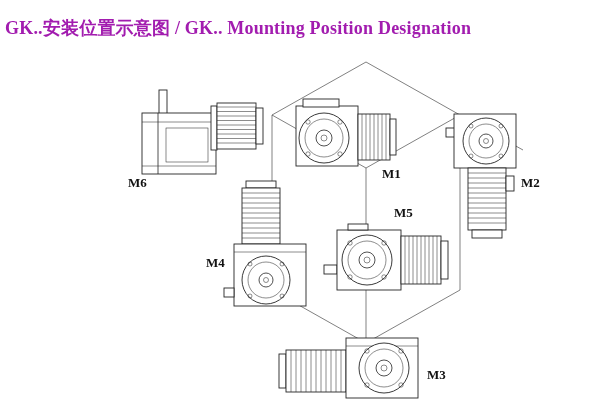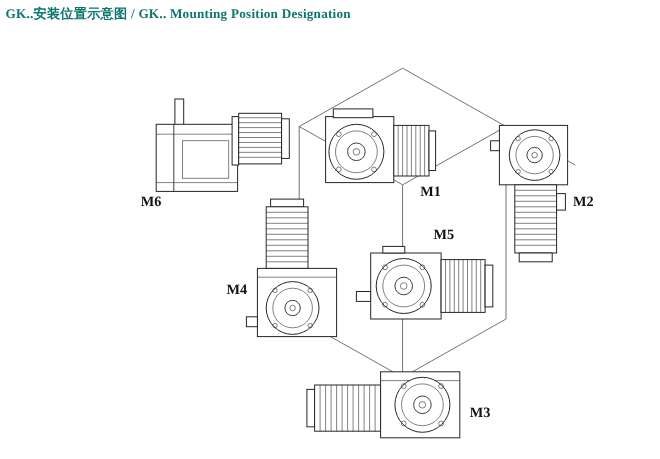--- a/index.html
+++ b/index.html
@@ -1,20 +1,20 @@
 <!DOCTYPE html>
 <html><head>
 <meta charset="utf-8">
 <style>
   * { margin:0; padding:0; box-sizing:border-box; }
   html,body { width:600px; height:417px; background:#ffffff; overflow:hidden;
               font-family:"Liberation Serif", serif; }
   .canvas { position:relative; width:600px; height:417px; background:#ffffff; }
-  .title  { position:absolute; left:5px; top:4px; font-size:12px; font-weight:bold;
-            color:#0f766e; letter-spacing:.2px; white-space:nowrap; }
+  .title  { position:absolute; left:5px; top:16px; font-size:18px; font-weight:bold;
+            color:#a21caf; letter-spacing:.2px; white-space:nowrap; }
   svg { position:absolute; left:0; top:0; }
   .cube { fill:none; stroke:#4a4a4a; stroke-width:.7; }
   .body { fill:#ffffff; stroke:#242424; stroke-width:.9; }
   .ln   { fill:none; stroke:#242424; stroke-width:.8; }
   .thin { fill:none; stroke:#2e2e2e; stroke-width:.55; }
   .lbl  { font-family:"Liberation Serif", serif; font-size:13px; font-weight:bold; fill:#111; }
 </style>
 </head>
 <body>
 

